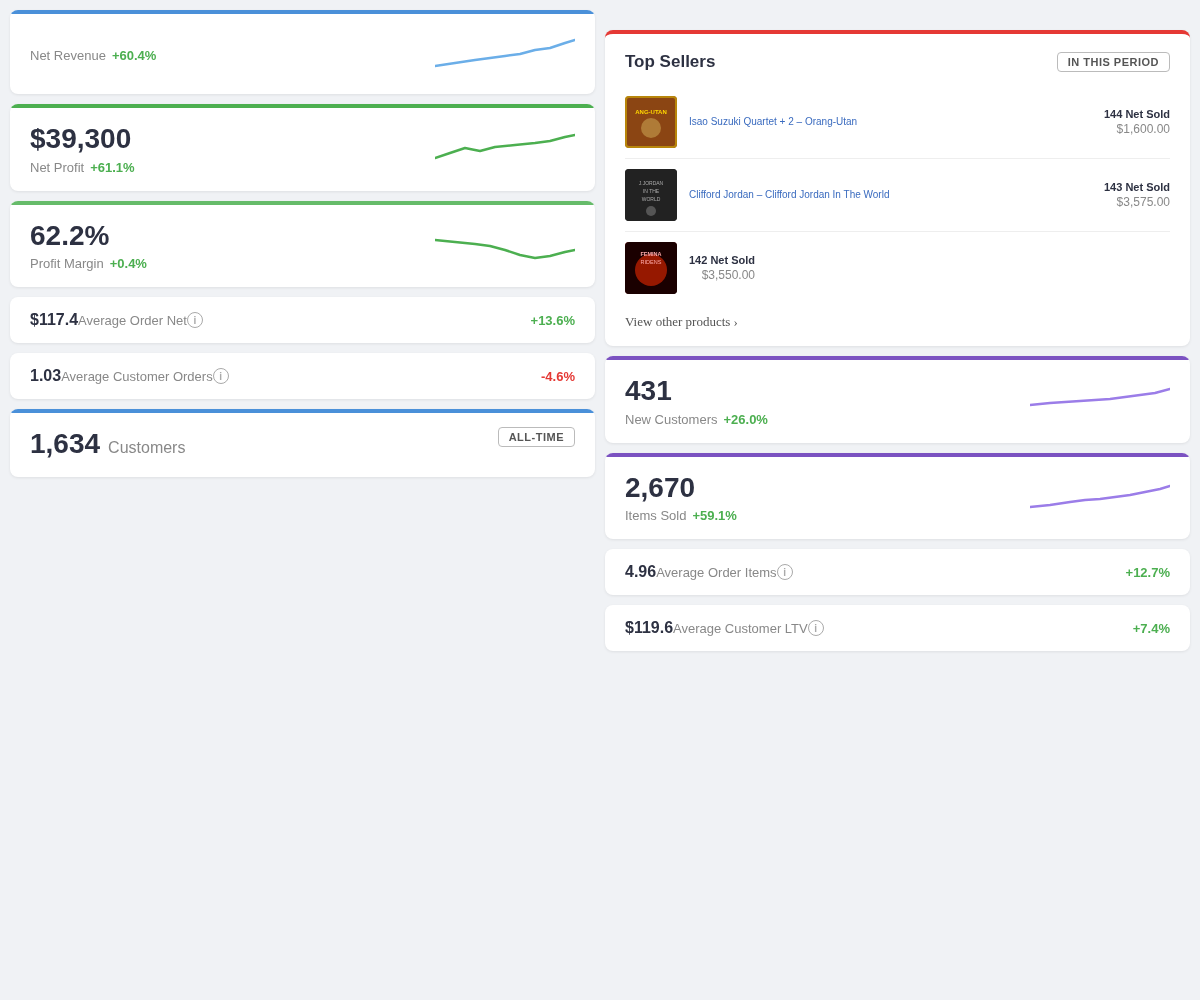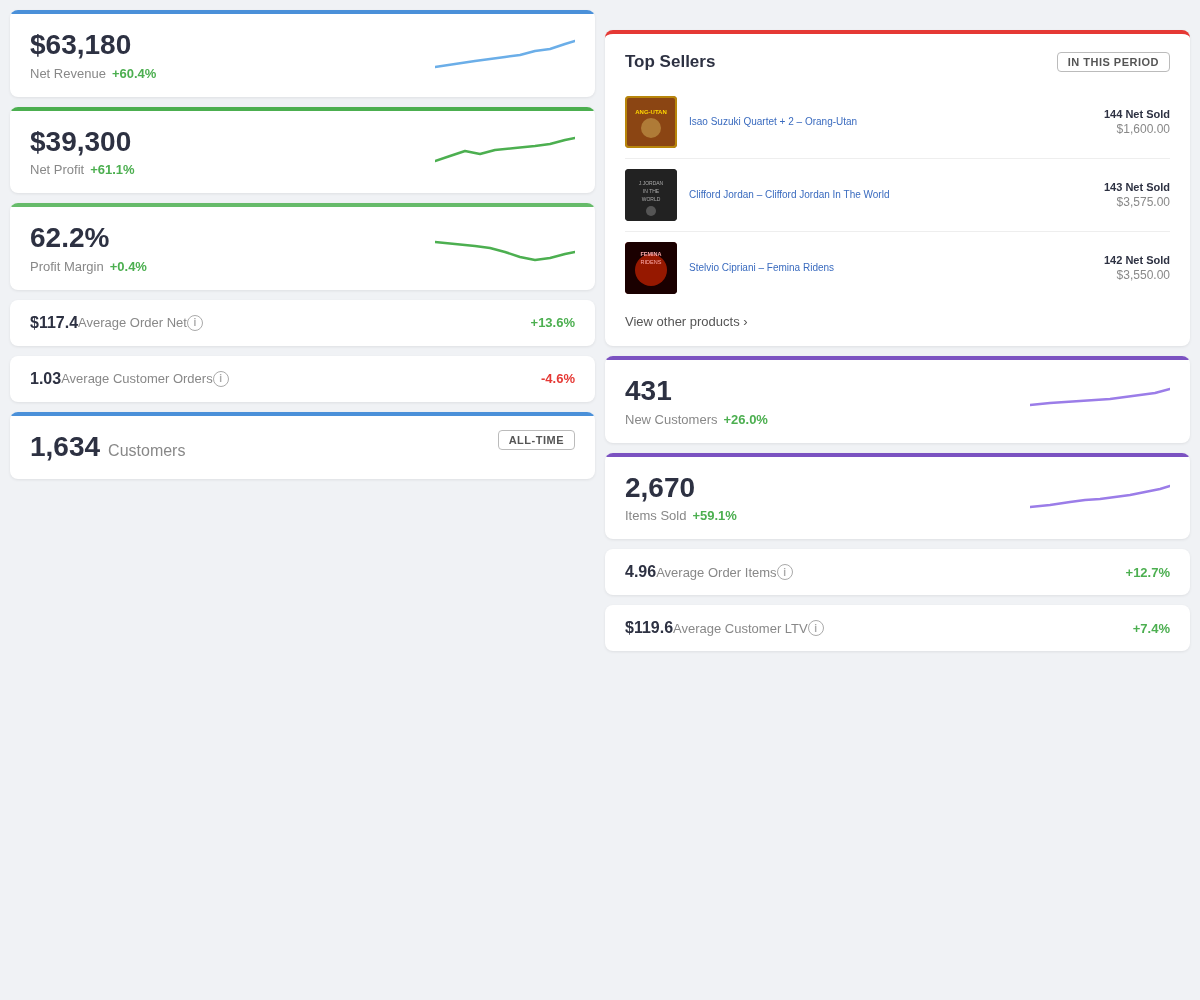--- a/index.html
+++ b/index.html
@@ -179,20 +179,21 @@
       margin-top: 2px;
     }
     .view-other {
       font-size: 13px;
       color: #555;
       margin-top: 10px;
       cursor: pointer;
       display: inline-flex;
       align-items: center;
       gap: 4px;
+      font-family: Liberation Serif, serif;
     }
     
     .album-orang {
       background: linear-gradient(135deg, #c8a050, #8b3a1a);
     }
     .album-clifford {
       background: linear-gradient(135deg, #444, #222);
     }
     .album-femina {
       background: linear-gradient(135deg, #cc4444, #220000);
@@ -214,21 +215,20 @@
 <body>
 
 <div class="dashboard">
 
   <div class="left-col">
 
     <div class="card">
       <div class="card-top-bar bar-blue"></div>
       <div class="card-inner">
         <div class="card-text">
-          <div class="card-value">$63,180</div>
           <div class="card-label">
             <span>Net Revenue</span>
             <span class="badge-positive">+60.4%</span>
           </div>
         </div>
         <div class="sparkline-container">
           <svg width="140" height="50" viewBox="0 0 140 50">
             <polyline points="0,38 20,35 40,32 55,30 70,28 85,26 100,22 115,20 130,15 140,12" fill="none" stroke="#6baee8" stroke-width="2.5" stroke-linecap="round" stroke-linejoin="round"></polyline>
           </svg>
         </div>
@@ -350,23 +350,20 @@
           </div>
           <div class="seller-row">
             <div class="seller-thumb album-femina">
               <svg width="52" height="52" viewBox="0 0 52 52">
                 <rect width="52" height="52" fill="#1a0000"></rect>
                 <circle cx="26" cy="28" r="16" fill="#cc2200" opacity="0.7"></circle>
                 <text x="26" y="14" text-anchor="middle" font-size="5.5" fill="#ffaaaa" font-weight="bold">FEMINA</text>
                 <text x="26" y="22" text-anchor="middle" font-size="5.5" fill="#ffaaaa">RIDENS</text>
               </svg>
             </div>
-            <div class="seller-info">
-              <div class="seller-name">Stelvio Cipriani – Femina Ridens</div>
-            </div>
             <div class="seller-stats">
               <div class="seller-net">142 Net Sold</div>
               <div class="seller-revenue">$3,550.00</div>
             </div>
           </div>
         </div>
 
       <div class="view-other">
         <span>View other products ›</span>
       </div>

